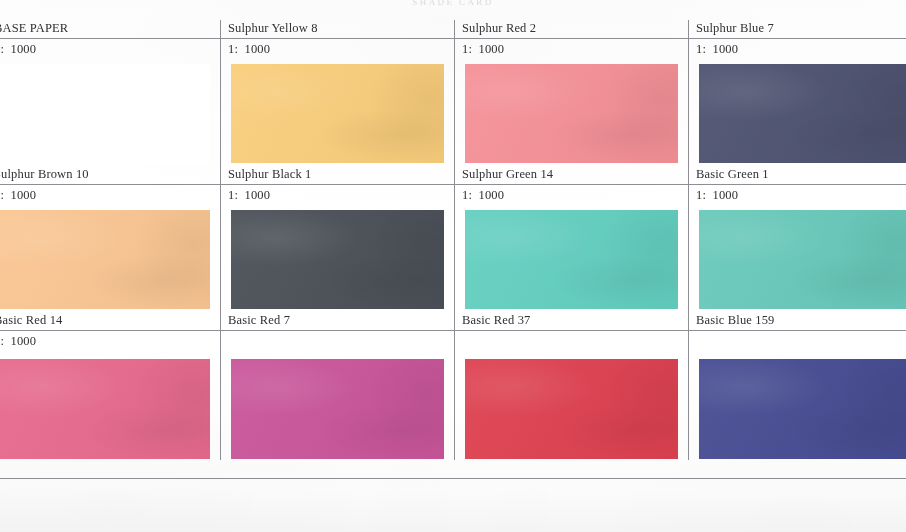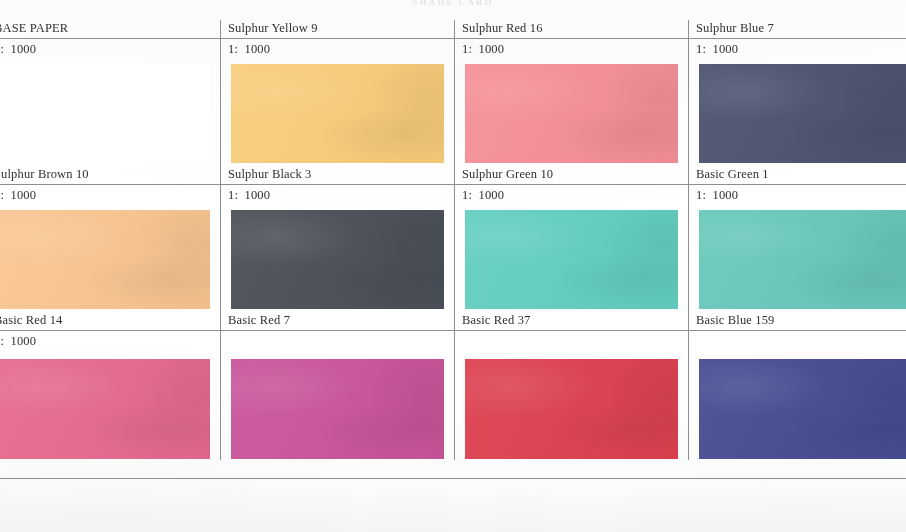--- a/index.html
+++ b/index.html
@@ -169,30 +169,30 @@
           <div class="cell-inner">
             <div class="cell-label">BASE PAPER</div>
             <div class="cell-ratio">1:  1000</div>
             <div class="swatch-holder">
               <div class="swatch is-blank" id="sw-0-0" style="background: rgb(255, 255, 255);"></div>
             </div>
           </div>
         </td>
         <td class="cell">
           <div class="cell-inner">
-            <div class="cell-label">Sulphur Yellow 9</div>
+            <div class="cell-label">Sulphur Yellow 8</div>
             <div class="cell-ratio">1:  1000</div>
             <div class="swatch-holder">
               <div class="swatch has-ink" id="sw-0-1" style="background: rgb(249, 205, 123);"></div>
             </div>
           </div>
         </td>
         <td class="cell">
           <div class="cell-inner">
-            <div class="cell-label">Sulphur Red 16</div>
+            <div class="cell-label">Sulphur Red 2</div>
             <div class="cell-ratio">1:  1000</div>
             <div class="swatch-holder">
               <div class="swatch has-ink" id="sw-0-2" style="background: rgb(245, 144, 151);"></div>
             </div>
           </div>
         </td>
         <td class="cell">
           <div class="cell-inner">
             <div class="cell-label">Sulphur Blue 7</div>
             <div class="cell-ratio">1:  1000</div>
@@ -208,30 +208,30 @@
           <div class="cell-inner">
             <div class="cell-label">Sulphur Brown 10</div>
             <div class="cell-ratio">1:  1000</div>
             <div class="swatch-holder">
               <div class="swatch has-ink" id="sw-1-0" style="background: rgb(250, 198, 146);"></div>
             </div>
           </div>
         </td>
         <td class="cell">
           <div class="cell-inner">
-            <div class="cell-label">Sulphur Black 3</div>
+            <div class="cell-label">Sulphur Black 1</div>
             <div class="cell-ratio">1:  1000</div>
             <div class="swatch-holder">
               <div class="swatch has-ink" id="sw-1-1" style="background: rgb(75, 80, 88);"></div>
             </div>
           </div>
         </td>
         <td class="cell">
           <div class="cell-inner">
-            <div class="cell-label">Sulphur Green 10</div>
+            <div class="cell-label">Sulphur Green 14</div>
             <div class="cell-ratio">1:  1000</div>
             <div class="swatch-holder">
               <div class="swatch has-ink" id="sw-1-2" style="background: rgb(99, 207, 192);"></div>
             </div>
           </div>
         </td>
         <td class="cell">
           <div class="cell-inner">
             <div class="cell-label">Basic Green 1</div>
             <div class="cell-ratio">1:  1000</div>

